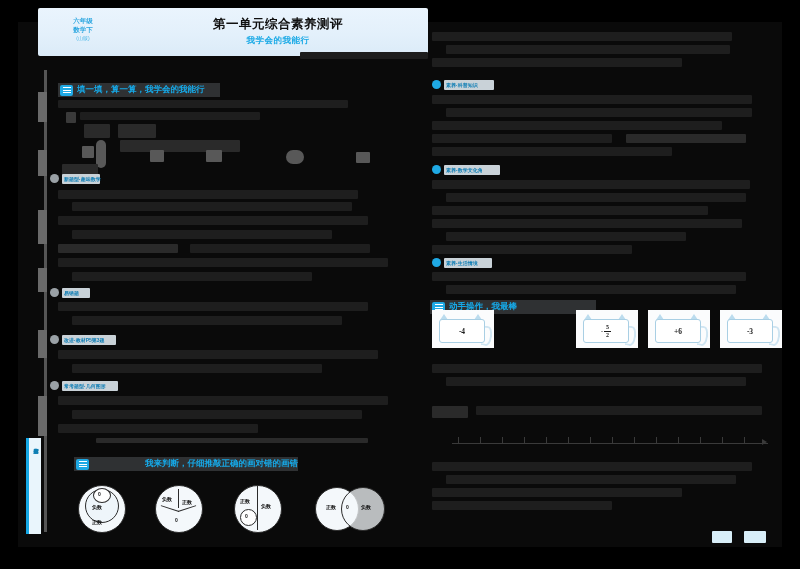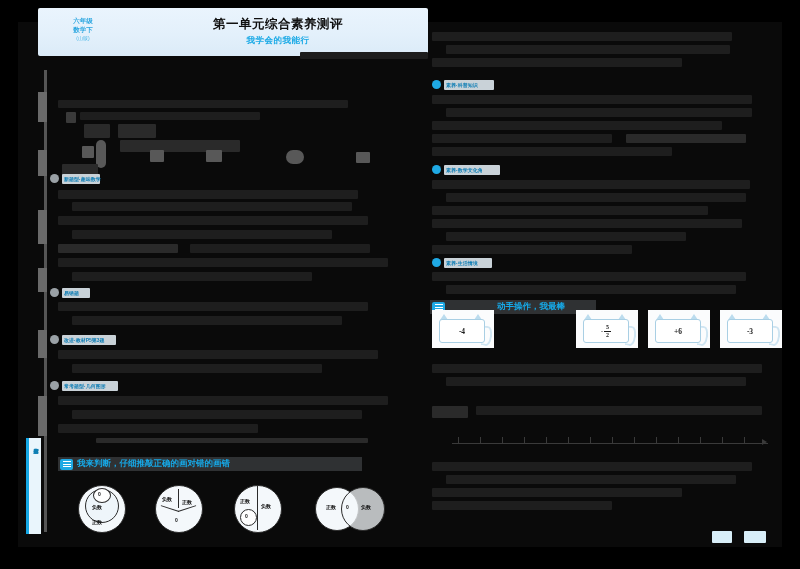--- a/index.html
+++ b/index.html
@@ -113,20 +113,28 @@
   <div class="hdr-right"></div>
 
   <div class="rail"></div>
   <div class="railstub" style="left:38px;top:92px;width:9px;height:30px;"></div>
   <div class="railstub" style="left:38px;top:150px;width:9px;height:26px;"></div>
   <div class="railstub" style="left:38px;top:210px;width:9px;height:34px;"></div>
   <div class="railstub" style="left:38px;top:268px;width:9px;height:24px;"></div>
   <div class="railstub" style="left:38px;top:330px;width:9px;height:28px;"></div>
   <div class="railstub" style="left:38px;top:396px;width:9px;height:40px;"></div>
 
+  <div class="sect" style="left:58px;top:83px;width:162px;">
+    <div class="num">
+        <i></i>
+        <i></i>
+        <i></i>
+      </div>
+    <div class="txt">填一填，算一算，我学会的我能行</div>
+  </div>
 
   <div class="bar" style="left:58px;top:100px;width:290px;height:8px;"></div>
   <div class="bar g" style="left:66px;top:112px;width:10px;height:11px;"></div>
   <div class="bar" style="left:80px;top:112px;width:180px;height:8px;"></div>
   <div class="bar l" style="left:84px;top:124px;width:26px;height:14px;"></div>
   <div class="bar l" style="left:118px;top:124px;width:38px;height:14px;"></div>
   <div class="bar l" style="left:120px;top:140px;width:120px;height:12px;"></div>
   <div class="bar gg" style="left:82px;top:146px;width:12px;height:12px;"></div>
   <div class="bar gg" style="left:96px;top:140px;width:10px;height:28px;border-radius:5px;"></div>
   <div class="bar gg" style="left:150px;top:150px;width:14px;height:12px;"></div>
@@ -168,21 +176,21 @@
   <div class="tagdot" style="left:50px;top:381px;"></div>
   <div class="tag" style="left:62px;top:381px;width:52px;">
     <span>常考题型·几何图形</span>
   </div>
 
   <div class="bar" style="left:58px;top:396px;width:330px;height:9px;"></div>
   <div class="bar" style="left:72px;top:410px;width:290px;height:9px;"></div>
   <div class="bar" style="left:58px;top:424px;width:200px;height:9px;"></div>
   <div class="bar l" style="left:96px;top:438px;width:272px;height:5px;"></div>
 
-  <div class="sect" style="left:58px;top:457px;width:304px;">
+  <div class="sect" style="left:74px;top:457px;width:224px;justify-content:space-between;">
     <div class="num">
         <i></i>
         <i></i>
         <i></i>
       </div>
     <div class="txt">我来判断，仔细推敲正确的画对错的画错</div>
   </div>
 
   <div class="vtab">
     <em>素养形成与创新</em>
@@ -256,21 +264,21 @@
   <div class="bar" style="left:432px;top:245px;width:200px;height:9px;"></div>
 
   <div class="tagdot on" style="left:432px;top:258px;"></div>
   <div class="tag" style="left:444px;top:258px;width:44px;">
     <span>素养·生活情境</span>
   </div>
 
   <div class="bar" style="left:432px;top:272px;width:314px;height:9px;"></div>
   <div class="bar" style="left:446px;top:285px;width:290px;height:9px;"></div>
 
-  <div class="sect" style="left:430px;top:300px;width:166px;gap:48px;">
+  <div class="sect" style="left:430px;top:300px;width:166px;">
     <div class="num">
         <i></i>
         <i></i>
         <i></i>
       </div>
     <div class="txt">动手操作，我最棒</div>
   </div>
 
   <div class="cards">
 

